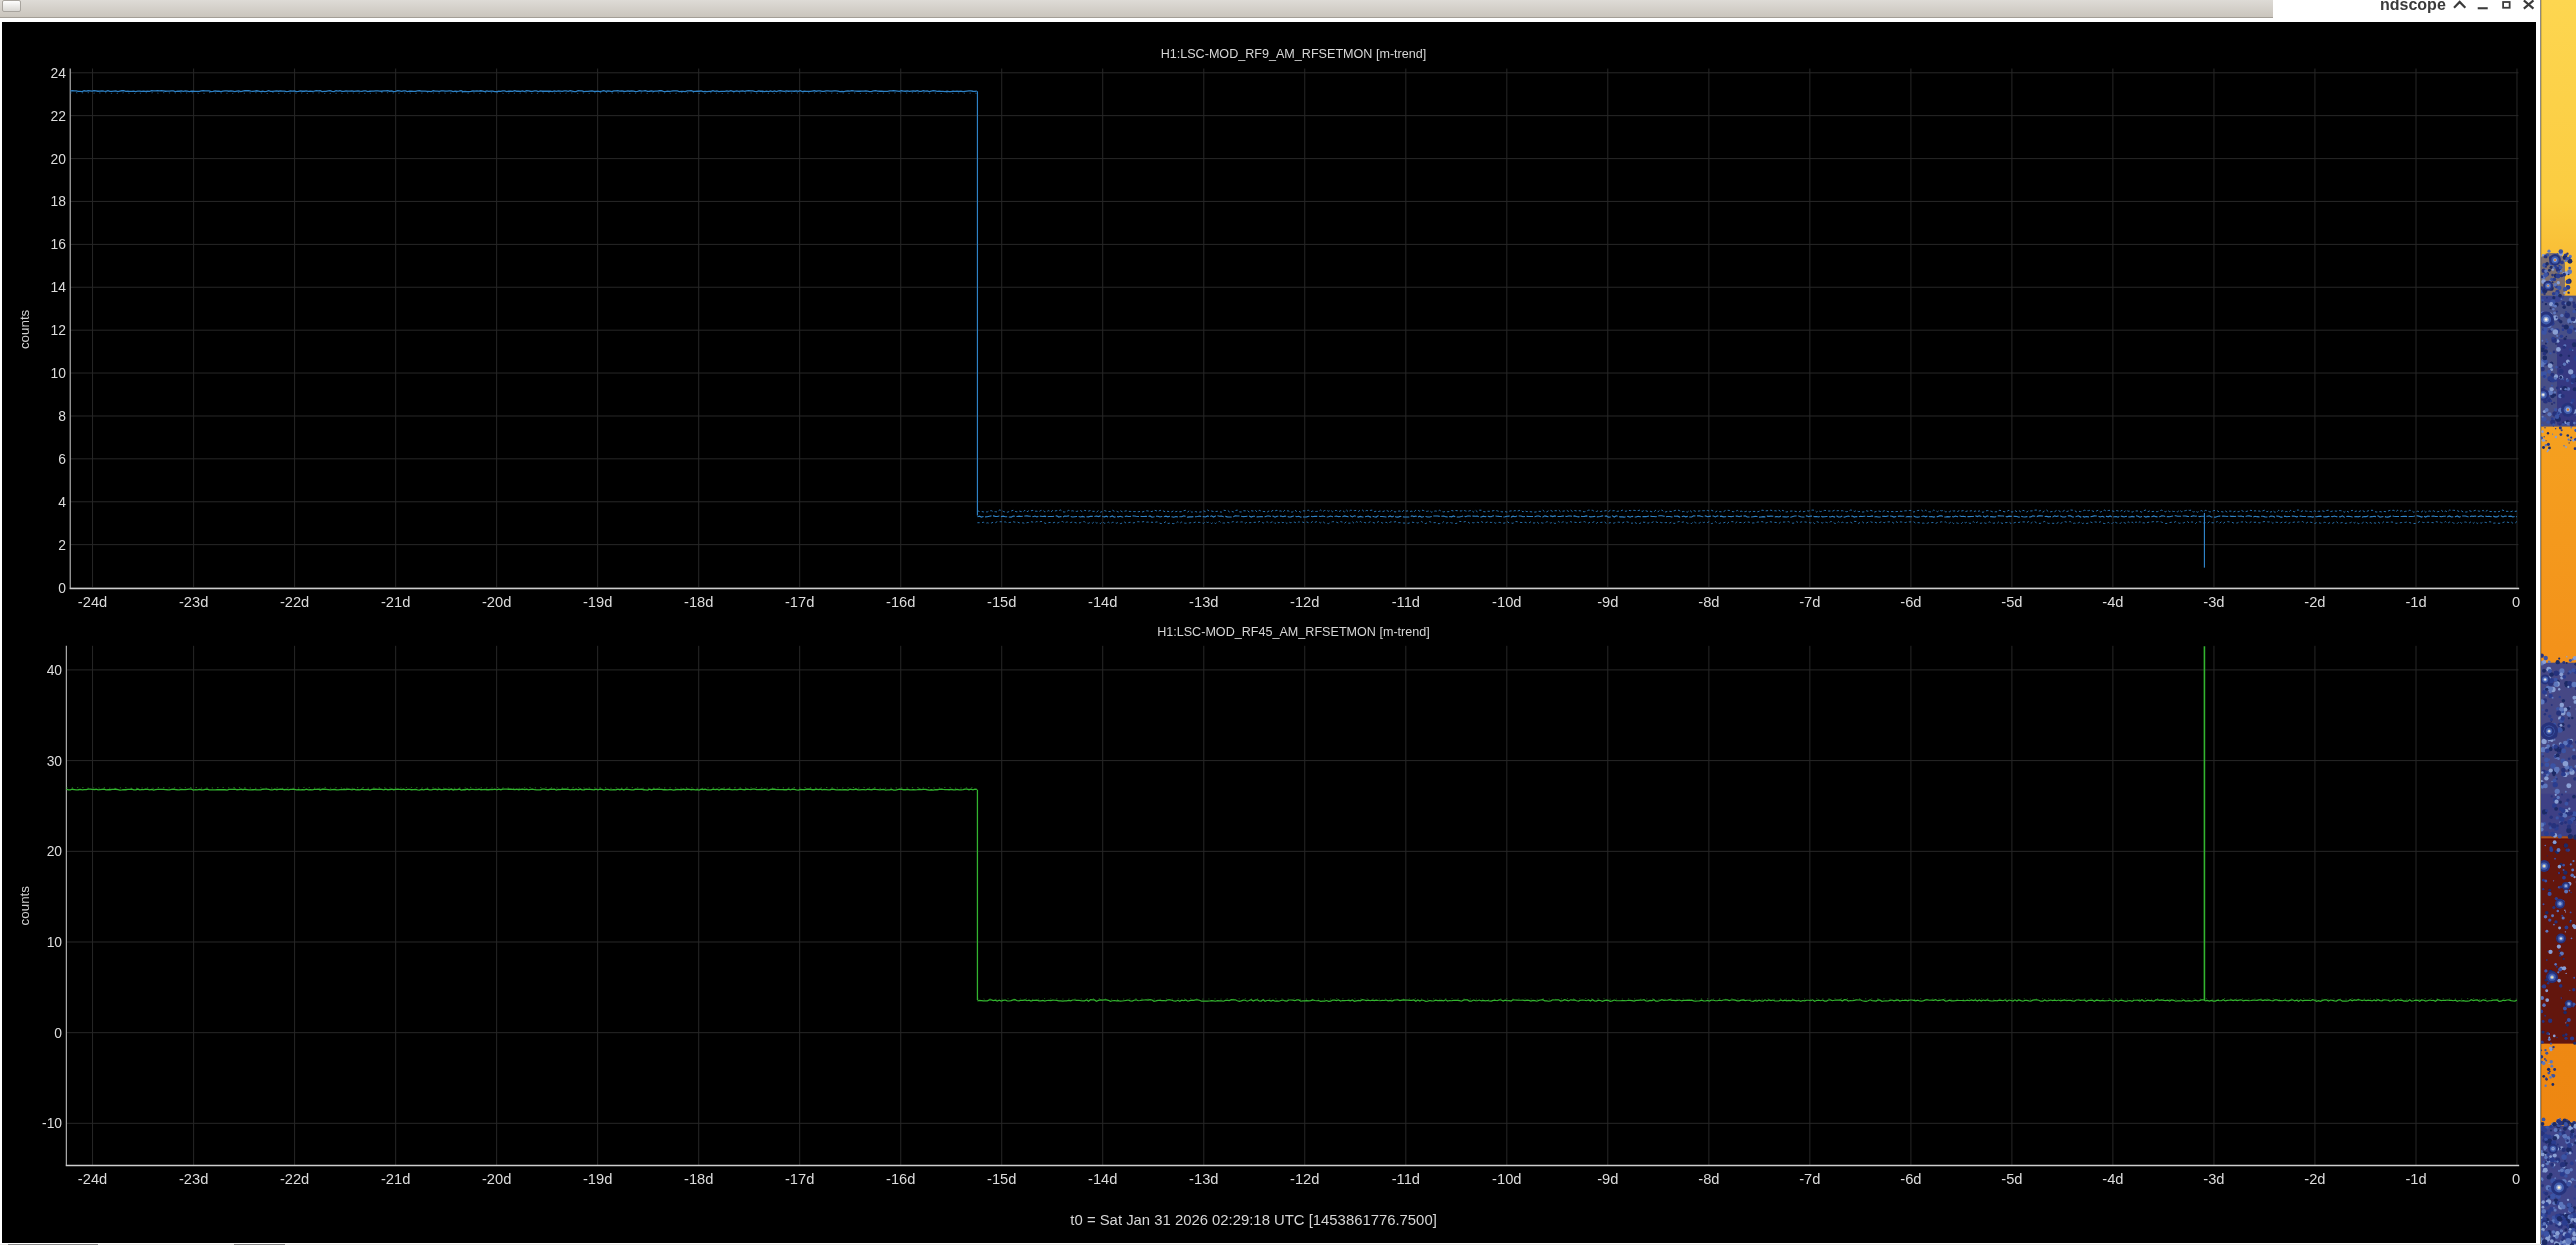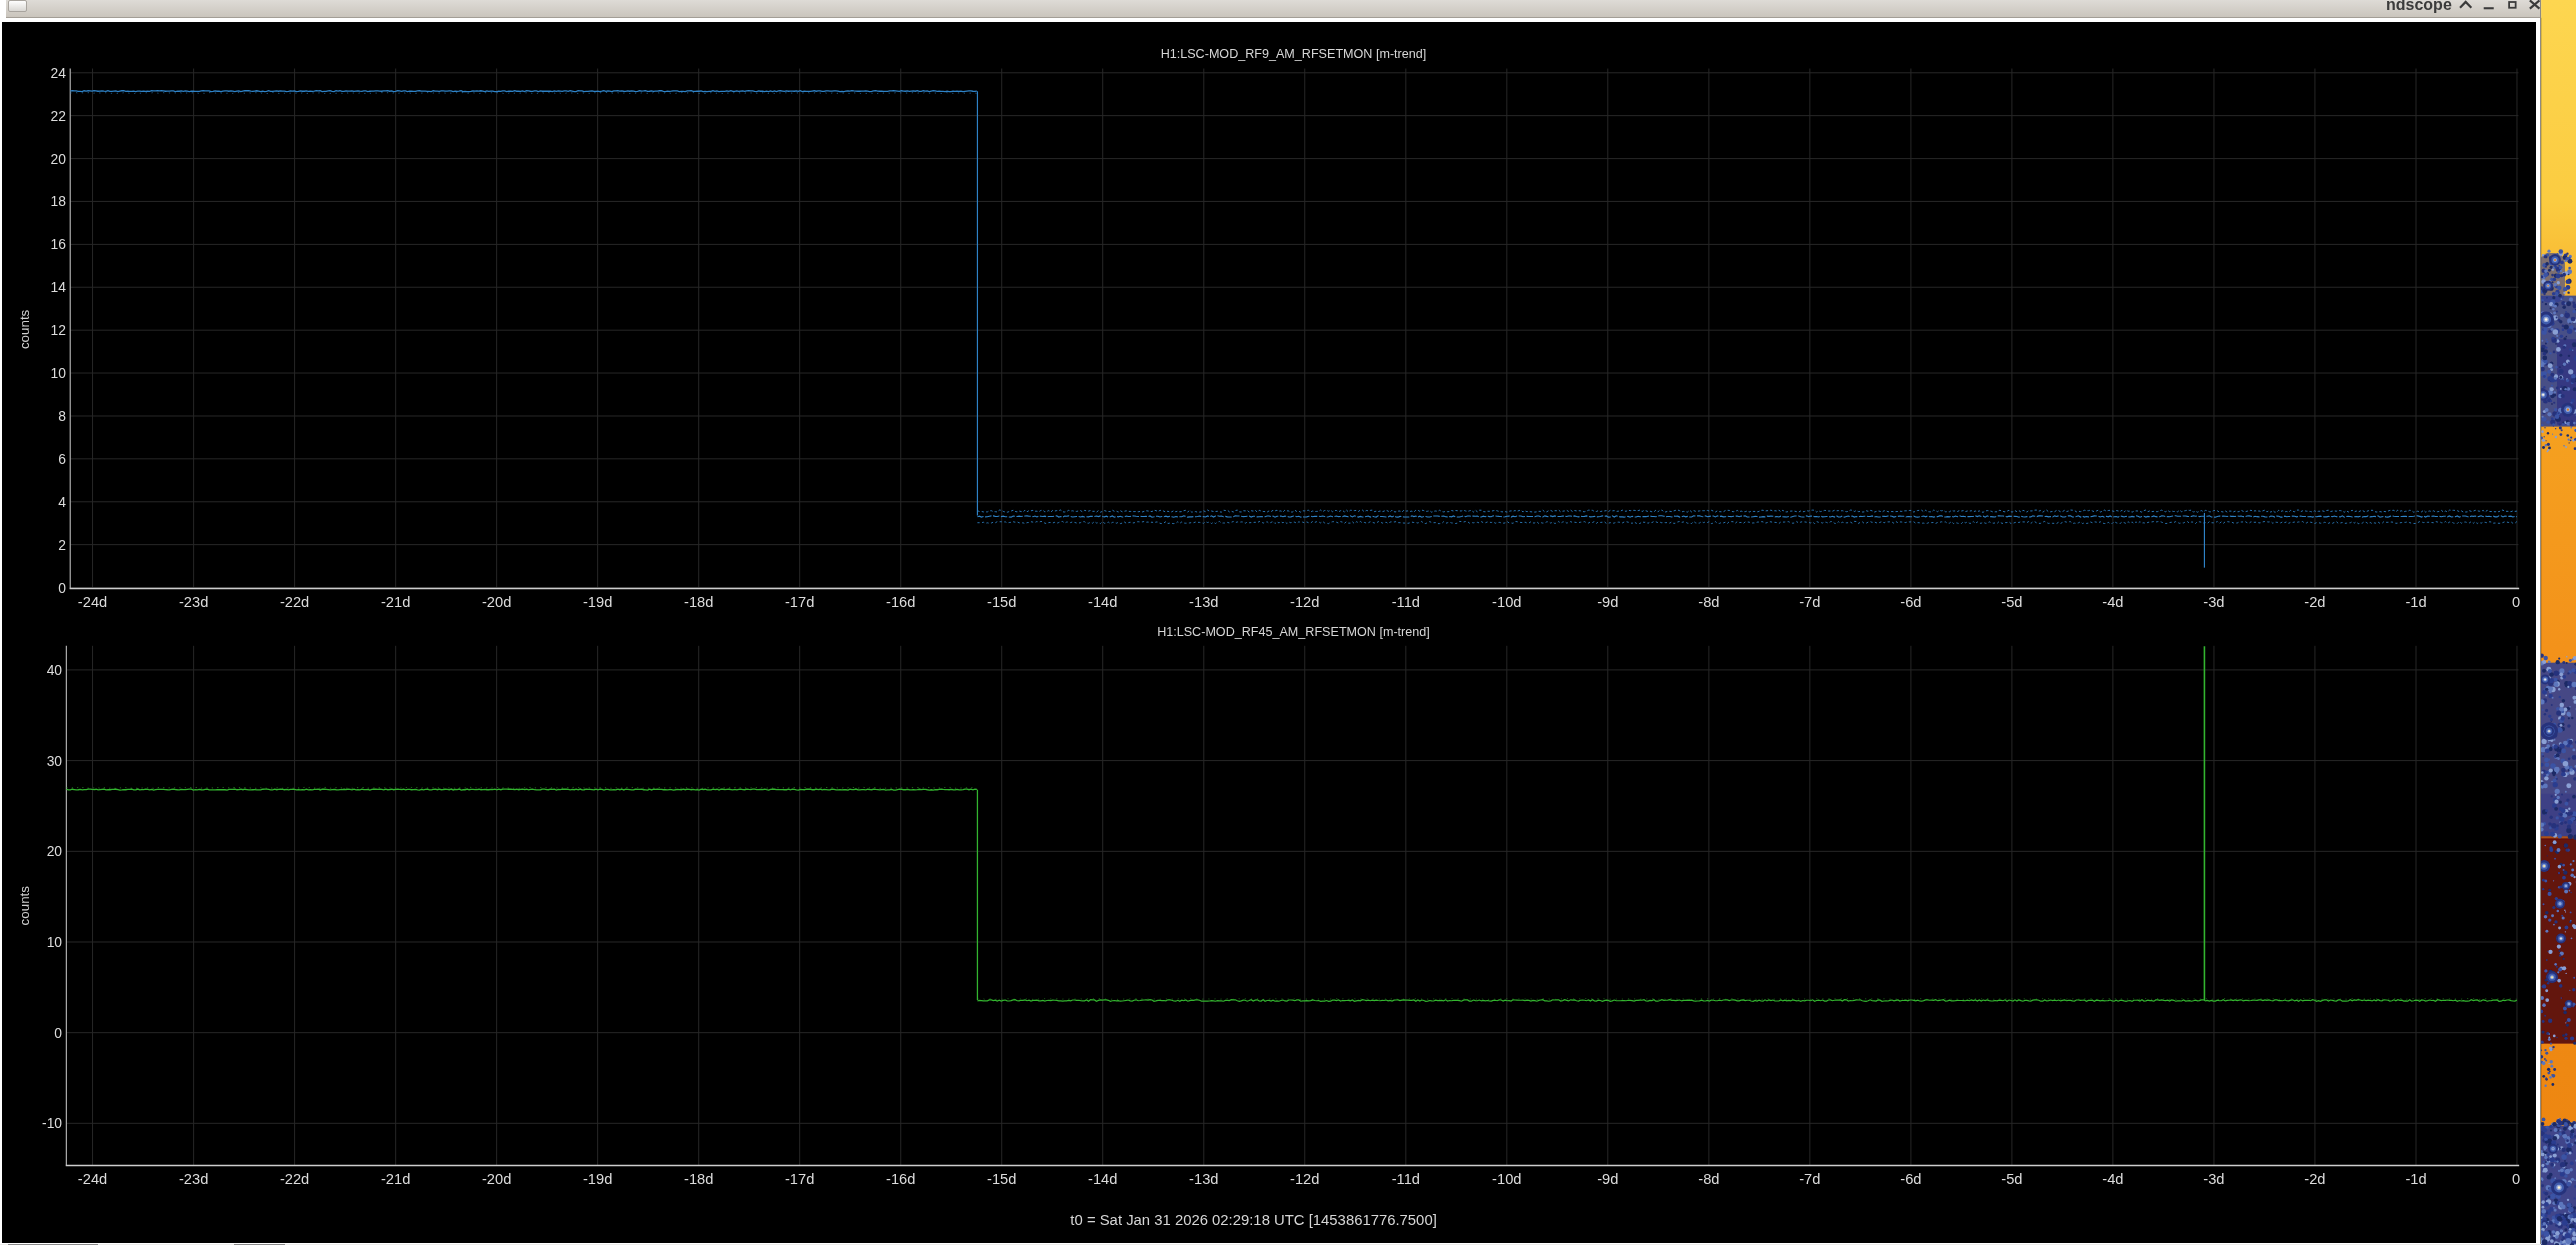--- a/index.html
+++ b/index.html
@@ -1,17 +1,17 @@
 <!DOCTYPE html>
 <html><head><meta charset="utf-8"><style>
 html,body{margin:0;padding:0;width:2576px;height:1246px;background:#000;overflow:hidden}
 *{box-sizing:border-box}
 body{font-family:"Liberation Sans",sans-serif;position:relative}
 #window{position:absolute;left:0;top:0;width:2541px;height:1244px;background:#fff}
-#titlebar{position:absolute;left:6px;top:0;width:2541px;height:18.4px;
+#titlebar{position:absolute;left:0;top:0;width:2273px;height:18.4px;
  background:linear-gradient(#dedbd6,#cac5bd);border-bottom:1px solid #a39e96}
 #menubtn{position:absolute;left:2px;top:0;width:19px;height:12.4px;border:1px solid #a8a49e;border-radius:2px;background:linear-gradient(#fefefe,#d9d7d3)}
 #wtitle{position:absolute;left:2380px;top:-4.5px;font-size:16px;font-weight:bold;color:#3b3b3b}
 #blackarea{position:absolute;left:1.8px;top:21.6px;width:2534px;height:1221px;background:#000}
 #panel{position:absolute;left:0;top:1244px;width:2541px;height:1.8px;background:#ececea}
 .pbtn{position:absolute;top:1244px;height:1.6px;background:#c2bfbb;border:1px solid #8a8a8a;border-bottom:none}
 #wallpaper{position:absolute;left:2541px;top:0;width:36px;height:1246px}
 #winedge{position:absolute;left:2540px;top:0;width:1px;height:1244px;background:#8e8a84}
 </style></head>
 <body>

